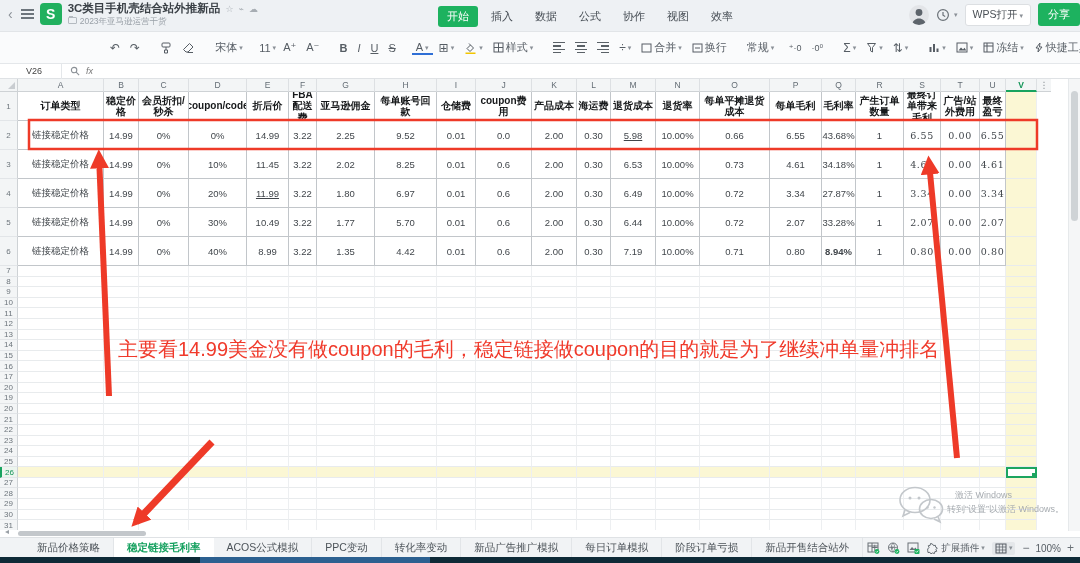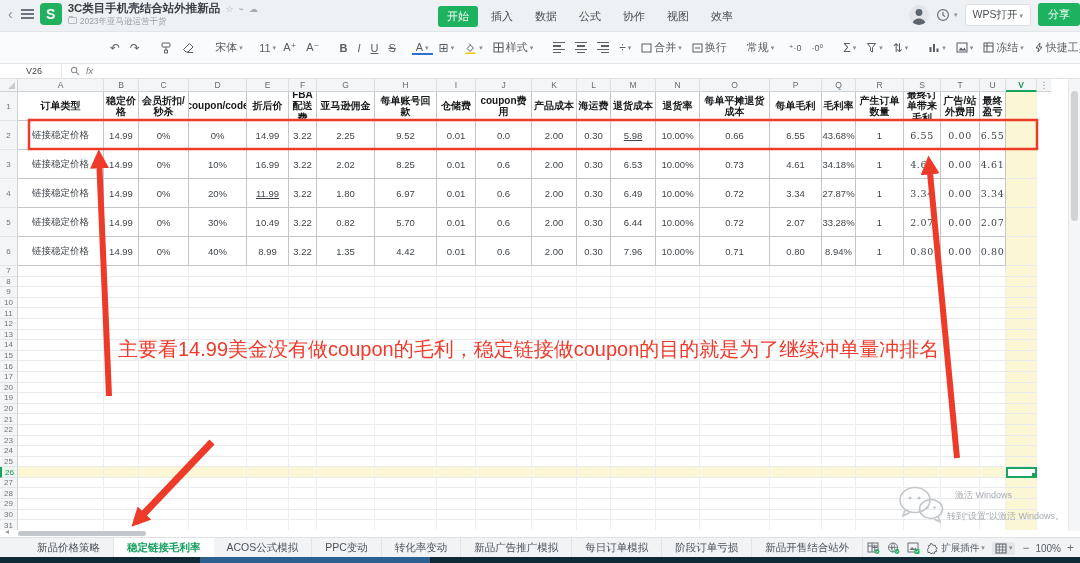--- a/index.html
+++ b/index.html
@@ -98,21 +98,21 @@
   .zoomctl .pm { font-size:12px; color:#6a7177; }
   .gridviewbtn { background:#e4e7ea; border-radius:2px; padding:1px 3px; display:flex; align-items:center; }
 
   
   .taskstrip { position:absolute; left:0; top:557px; width:1080px; height:6px; background:#0e2a37; z-index:3; }
   .taskstrip .lite { position:absolute; left:200px; top:0; width:230px; height:6px; background:#2c6090; }
 
   
   .wm { position:absolute; left:895px; top:483px; width:180px; height:50px; z-index:4; }
   .wm-txt1 { position:absolute; left:60px; top:6px; font-size:9px; color:#a6abb0; }
-  .wm-txt2 { position:absolute; left:52px; top:27px; font-size:9px; color:#a6abb0; white-space:nowrap; }
+  .wm-txt2 { position:absolute; left:52px; top:20px; font-size:9px; color:#a6abb0; white-space:nowrap; }
   .wm-logo { position:absolute; left:62px; top:2px; font-size:30px; font-weight:bold; color:rgba(255,255,255,.85);
              -webkit-text-stroke:1px #b9bdc1; letter-spacing:6px; }
 </style>
 </head>
 <body>
 
 <div class="app">
 
   <div class="topbar">
     <div class="tb-left">
@@ -375,21 +375,21 @@
         <div class="c tc sf" style="width: 39px;">0.00</div>
         <div class="c tc sf" style="width: 26px;">6.55</div>
         <div class="c ec yl" style="width: 31px;"></div>
       </div>
       <div class="r" style="height: 29px;">
         <div class="c rh" style="width: 18px;">3</div>
         <div class="c tc" style="width: 86px;">链接稳定价格</div>
         <div class="c tc" style="width: 35px;">14.99</div>
         <div class="c tc" style="width: 50px;">0%</div>
         <div class="c tc" style="width: 58px;">10%</div>
-        <div class="c tc" style="width: 42px;">16.99</div>
+        <div class="c tc" style="width: 42px;">11.45</div>
         <div class="c tc" style="width: 28px;">3.22</div>
         <div class="c tc" style="width: 58px;">2.02</div>
         <div class="c tc" style="width: 62px;">8.25</div>
         <div class="c tc" style="width: 39px;">0.01</div>
         <div class="c tc" style="width: 56px;">0.6</div>
         <div class="c tc" style="width: 45px;">2.00</div>
         <div class="c tc" style="width: 34px;">0.30</div>
         <div class="c tc" style="width: 45px;">6.53</div>
         <div class="c tc" style="width: 44px;">10.00%</div>
         <div class="c tc" style="width: 70px;">0.73</div>
@@ -427,21 +427,21 @@
         <div class="c ec yl" style="width: 31px;"></div>
       </div>
       <div class="r" style="height: 29px;">
         <div class="c rh" style="width: 18px;">5</div>
         <div class="c tc" style="width: 86px;">链接稳定价格</div>
         <div class="c tc" style="width: 35px;">14.99</div>
         <div class="c tc" style="width: 50px;">0%</div>
         <div class="c tc" style="width: 58px;">30%</div>
         <div class="c tc" style="width: 42px;">10.49</div>
         <div class="c tc" style="width: 28px;">3.22</div>
-        <div class="c tc" style="width: 58px;">0.82</div>
+        <div class="c tc" style="width: 58px;">1.77</div>
         <div class="c tc" style="width: 62px;">5.70</div>
         <div class="c tc" style="width: 39px;">0.01</div>
         <div class="c tc" style="width: 56px;">0.6</div>
         <div class="c tc" style="width: 45px;">2.00</div>
         <div class="c tc" style="width: 34px;">0.30</div>
         <div class="c tc" style="width: 45px;">6.44</div>
         <div class="c tc" style="width: 44px;">10.00%</div>
         <div class="c tc" style="width: 70px;">0.72</div>
         <div class="c tc" style="width: 52px;">2.07</div>
         <div class="c tc" style="width: 34px;">33.28%</div>
@@ -458,25 +458,25 @@
         <div class="c tc" style="width: 50px;">0%</div>
         <div class="c tc" style="width: 58px;">40%</div>
         <div class="c tc" style="width: 42px;">8.99</div>
         <div class="c tc" style="width: 28px;">3.22</div>
         <div class="c tc" style="width: 58px;">1.35</div>
         <div class="c tc" style="width: 62px;">4.42</div>
         <div class="c tc" style="width: 39px;">0.01</div>
         <div class="c tc" style="width: 56px;">0.6</div>
         <div class="c tc" style="width: 45px;">2.00</div>
         <div class="c tc" style="width: 34px;">0.30</div>
-        <div class="c tc" style="width: 45px;">7.96</div>
+        <div class="c tc" style="width: 45px;">7.19</div>
         <div class="c tc" style="width: 44px;">10.00%</div>
         <div class="c tc" style="width: 70px;">0.71</div>
         <div class="c tc" style="width: 52px;">0.80</div>
-        <div class="c tc" style="width: 34px;">8.94%</div>
+        <div class="c tc" style="width: 34px; font-weight: bold;">8.94%</div>
         <div class="c tc" style="width: 48px;">1</div>
         <div class="c tc sf" style="width: 37px;">0.80</div>
         <div class="c tc sf" style="width: 39px;">0.00</div>
         <div class="c tc sf" style="width: 26px;">0.80</div>
         <div class="c ec yl" style="width: 31px;"></div>
       </div>
       <div class="r" style="height: 10.6px;">
         <div class="c rh" style="width: 18px;">7</div>
         <div class="c ec" style="width: 86px;"></div>
         <div class="c ec" style="width: 35px;"></div>

